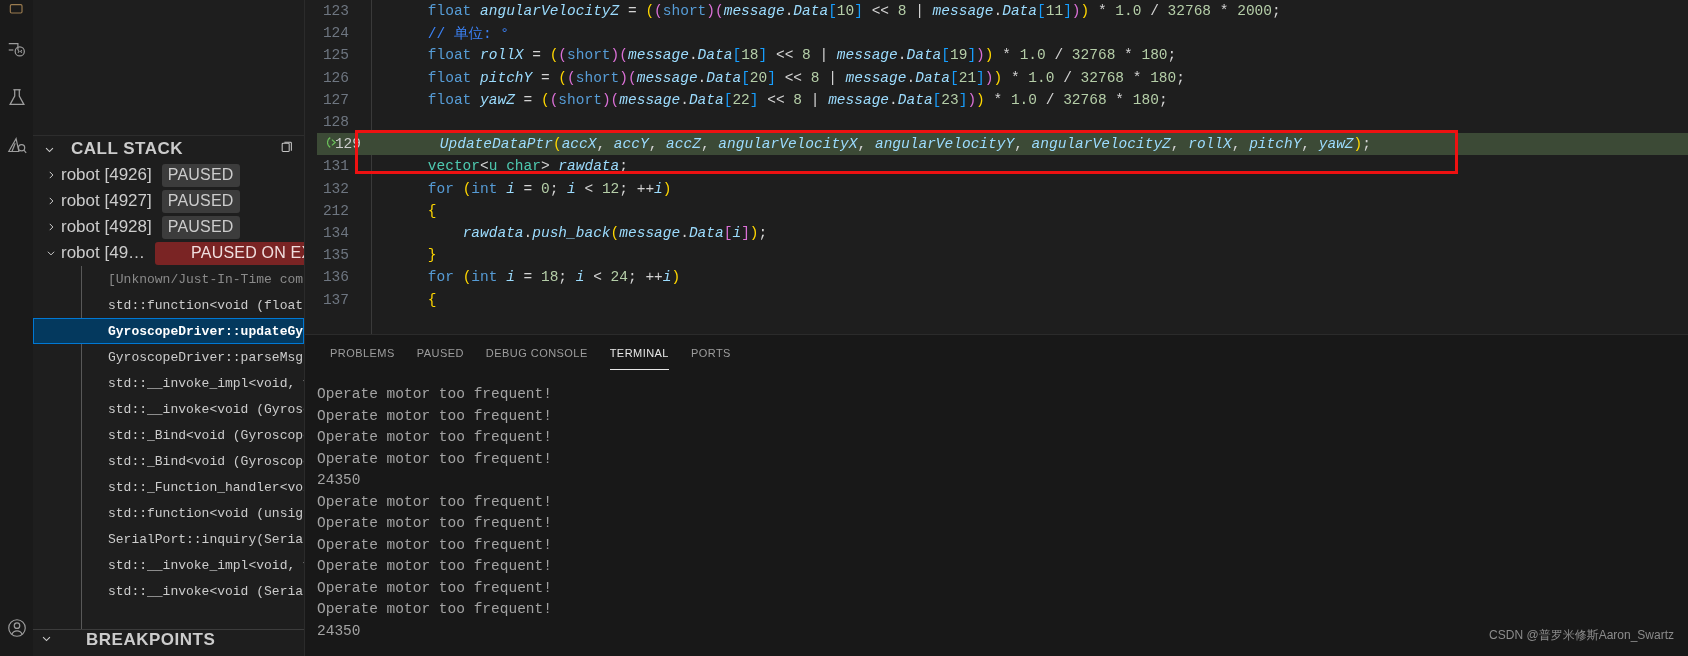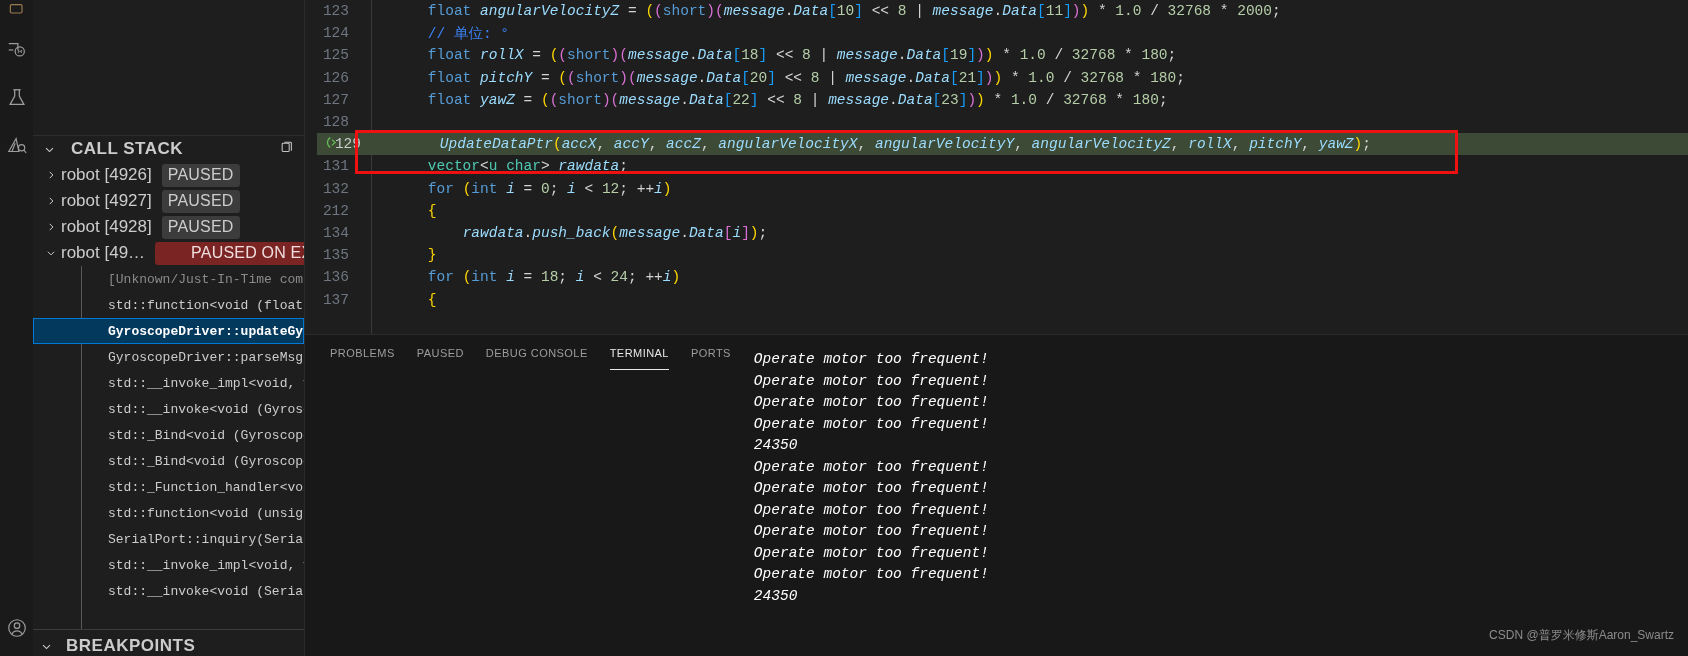--- a/index.html
+++ b/index.html
@@ -123,25 +123,26 @@
     padding-left: 74px;
   }
   .cs-indent-guide {
     position: absolute;
     left: 48px; top: 0; bottom: 0;
     width: 1px; background: #585858;
   }
 
   .breakpoints-header {
     height: 27px;
-    display: flex; align-items: flex-end;
+    display: flex; align-items: flex-start;
     padding-left: 8px;
     border-top: 1px solid #3c3c3c;
     background: #1e1e1e;
     flex: 0 0 27px;
+    gap: 20px;
   }
 
   
   .editor-wrap {
     flex: 1 1 auto;
     display: flex; flex-direction: column;
     height: 656px;
     position: relative;
     min-width: 0;
   }
@@ -208,21 +209,21 @@
     width: 1103px; height: 44px;
     border: 3px solid #ee1111;
     pointer-events: none;
     z-index: 5;
   }
 
   
   .panel {
     flex: 1 1 auto;
     background: #181818;
-    display: flex; flex-direction: row;
+    display: flex; flex-direction: column;
     border-top: 1px solid #2b2b2b;
     min-height: 0;
   }
   .panel-tabs {
     height: 35px;
     display: flex; align-items: stretch;
     padding-left: 14px;
     flex: 0 0 35px;
   }
   .panel-tab {
@@ -241,23 +242,22 @@
     position: absolute;
     left: 11px; right: 11px; bottom: 0;
     height: 1px; background: #e7e7e7;
   }
   .terminal {
     flex: 1 1 auto;
     padding: 14px 0 0 12px;
     font-family: "Liberation Mono", monospace;
     font-size: 14.5px;
     line-height: 21.5px;
-    color: #ffffff;
+    color: #a3a3a3;
     overflow: hidden;
-    font-style: italic;
   }
   .term-line { white-space: pre; }
 
   .watermark {
     position: absolute;
     right: 14px; bottom: 12px;
     font-size: 12px;
     color: #8c8c8c;
     font-family: "Liberation Sans", sans-serif;
     z-index: 20;

